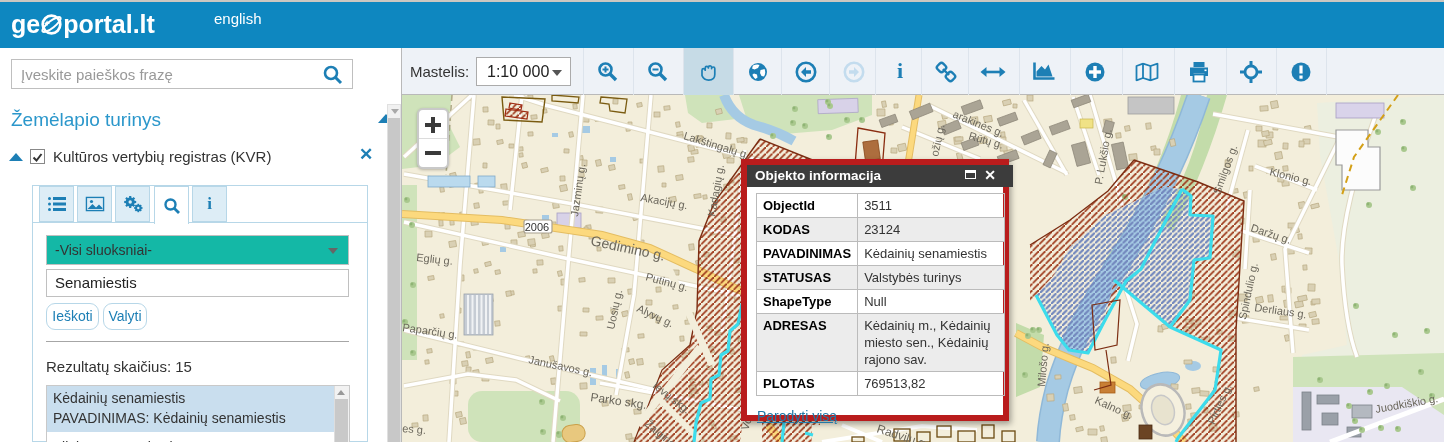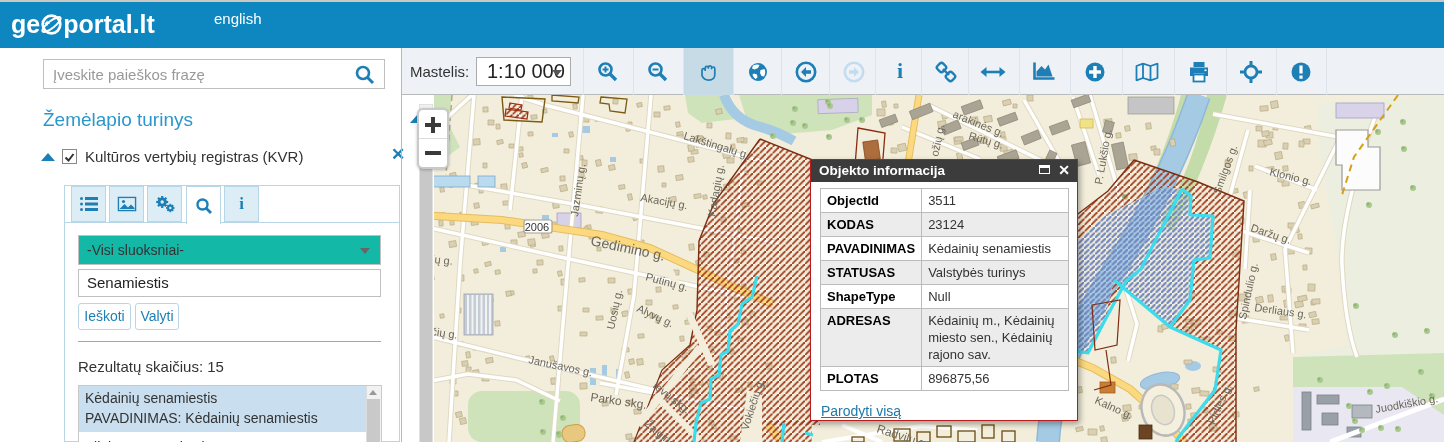--- a/index.html
+++ b/index.html
@@ -5,74 +5,74 @@
 * { margin:0; padding:0; box-sizing:border-box; }
 html,body { width:1444px; height:442px; overflow:hidden; font-family:"Liberation Sans", sans-serif; background:#fff; }
 #page { position:relative; width:1444px; height:442px; }
 
 
 #header { position:absolute; left:0; top:0; width:1444px; height:48px; background:#0e87c0; border-top:2px solid #cbc7c1; }
 #logo { position:absolute; left:11px; top:8px; color:#fff; font-size:25px; font-weight:bold; }
 #english { position:absolute; left:214px; top:8px; color:#fff; font-size:15px; }
 
 
-#sidebar { position:absolute; left:0; top:48px; width:402px; height:394px; background:#fff;margin-left:32px; }
+#sidebar { position:absolute; left:0; top:48px; width:402px; height:394px; background:#fff; }
 #searchbox { position:absolute; left:11px; top:11px; width:342px; height:30px; border:1px solid #bfbfbf; background:#fff; }
 #searchbox .ph { position:absolute; left:9px; top:6px; color:#999; font-size:15px; }
 #head2 { position:absolute; left:11px; top:61px; color:#2b97cb; font-size:19px; }
 #head2-caret { position:absolute; left:378px; top:66px; width:0; height:0; border-left:8px solid transparent; border-right:8px solid transparent; border-bottom:9px solid #1d7fb5; }
 #tree-caret { position:absolute; left:9px; top:105px; width:0; height:0; border-left:7px solid transparent; border-right:7px solid transparent; border-bottom:8px solid #1d7fb5; }
 #tree-check { position:absolute; left:30px; top:101px; width:15px; height:15px; border:1px solid #888; background:#fff; }
 #tree-label { position:absolute; left:53px; top:100px; color:#333; font-size:15px; }
 #tree-x { position:absolute; left:359px; top:96px; color:#1d7fb5; font-size:17px; font-weight:bold; }
 #panel { position:absolute; left:32px; top:137px; width:336px; height:257px; border:1px solid #b7d7e8; }
 .tab { position:absolute; top:0; height:36px; width:35px; background:#ddedf6; border:1px solid #b7d7e8; }
 .tab.active { background:#fff; height:38px; border-bottom:none; z-index:2; }
 .tabline { position:absolute; top:36px; left:0; width:100%; height:0; border-top:1px solid #b7d7e8; }
 .tab { z-index:1; } .tab svg, .tab .ttxt { position:absolute; left:50%; top:50%; transform:translate(-50%,-50%); }
 #dd1 { position:absolute; left:13px; top:49px; width:303px; height:30px; border:1px solid #c0c0c0; background:#14b8a6; font-size:14px; color:#333; line-height:28px; padding-left:8px; }
 #dd1 .car { position:absolute; right:10px; top:12px; width:0; height:0; border-left:5px solid transparent; border-right:5px solid transparent; border-top:6px solid #666; }
 #inp1 { position:absolute; left:13px; top:83px; width:303px; height:28px; border:1px solid #c0c0c0; background:#fff; font-size:15px; color:#222; line-height:26px; padding-left:8px; }
-.btn { position:absolute; top:117px; height:27px; border:1px solid #b7d7e8; border-radius:3px; background:#fff; color:#1d7fb5; font-size:14px; text-align:center; line-height:25px; }
+.btn { position:absolute; top:117px; height:27px; border:1px solid #b7d7e8; border-radius:9px; background:#fff; color:#1d7fb5; font-size:14px; text-align:center; line-height:25px; }
 #btn1 { left:13px; width:53px; }
 #btn2 { left:70px; width:44px; }
 #sep1 { position:absolute; left:13px; top:155px; width:303px; border-top:1px solid #a6a6a6; }
 #rezlbl { position:absolute; left:13px; top:172px; color:#333; font-size:15px; }
 #rlist { position:absolute; left:13px; top:199px; width:304px; height:58px; border:1px solid #c9c9c9; overflow:hidden; background:#fff; }
 #ritem1 { position:absolute; left:0; top:0; width:289px; height:46px; background:#c9deee; color:#333; font-size:14px; padding:2px 0 0 6px; line-height:20px; }
 #ritem2 { position:absolute; left:6px; top:53px; color:#333; font-size:14px; }
 #rscroll { position:absolute; right:0; top:0; width:15px; height:58px; background:#f2f2f2; border-left:1px solid #ddd; }
 #rthumb { position:absolute; right:1px; top:13px; width:13px; height:47px; background:#c9c9c9; }
 #rarr { position:absolute; right:4px; top:4px; width:0; height:0; border-left:4px solid transparent; border-right:4px solid transparent; border-bottom:5px solid #999; }
 #sbar { position:absolute; left:387px; top:56px; width:14px; height:338px; background:#f1f1f1; border:1px solid #e0e0e0; }
 #sbar-arr { position:absolute; left:391px; top:61px; width:0; height:0; border-left:4px solid transparent; border-right:4px solid transparent; border-top:5px solid #a9a9a9; }
 #sbar-thumb { position:absolute; left:388px; top:70px; width:12px; height:324px; background:#c8c8c8; }
 #sideborder { position:absolute; left:401px; top:48px; width:1px; height:394px; background:#b9b9b9; }
 
 
 #toolbar { position:absolute; left:402px; top:48px; width:1042px; height:47px; background:#eef2f7; border-bottom:1px solid #b9b9b9; }
 #mastelis { position:absolute; left:8px; top:15px; color:#333; font-size:15px; }
-#scale-dd { position:absolute; left:74px; top:9px; width:95px; height:29px; background:#fff; border:1px solid #ababab; font-size:20px; color:#222; line-height:27px; padding-left:10px; }
+#scale-dd { position:absolute; left:74px; top:9px; width:95px; height:29px; background:#fff; border:1px solid #ababab; font-size:16px; color:#222; line-height:27px; padding-left:10px; }
 #scale-dd .car { position:absolute; right:8px; top:12px; width:0; height:0; border-left:5px solid transparent; border-right:5px solid transparent; border-top:6px solid #555; }
 .tsep { position:absolute; top:0; width:1px; height:47px; background:#dde4ec; }
 .tbtn { position:absolute; top:0; width:50px; height:47px; }
 .tbtn svg { position:absolute; left:50%; top:50%; transform:translate(-50%,-50%); }
 #tb-active { position:absolute; left:281px; top:0; width:50px; height:47px; background:#c6dbe6; }
 
 
 #map { position:absolute; left:402px; top:95px; width:1042px; height:347px; overflow:hidden; background:#f3eedb; }
 #zoomctl { position:absolute; left:417px; top:108px; width:32px; height:61px; background:#fff; border:2px solid #c9c9c9; border-radius:6px; box-shadow:0 1px 3px rgba(0,0,0,0.25); z-index:5; }
 #zoomctl div { position:absolute; background:#3a3a3a; }
 #zoomctl .hb1 { left:6px; top:13px; width:16px; height:4px; }
 #zoomctl .vb1 { left:12px; top:7px; width:4px; height:16px; }
 #zoomctl .zd { left:0; top:28px; width:28px; height:1px; background:#dcdcdc; }
 #zoomctl .hb2 { left:6px; top:41px; width:16px; height:4px; }
 
 
-#popup { position:absolute; left:810px; top:159px; width:268px; height:262px; background:#fff; border:1px solid #b91c1c; box-shadow:2px 3px 6px rgba(0,0,0,0.35); z-index:10; }
+#popup { position:absolute; left:741px; top:159px; width:268px; height:262px; background:#fff; border:6px solid #b91c1c; box-shadow:2px 3px 6px rgba(0,0,0,0.35); z-index:10; }
 #ptitle { position:absolute; left:0; top:0; width:266px; height:22px; background:#3c3c3c; color:#fff; font-size:13.5px; font-weight:bold; line-height:22px; padding-left:8px; }
 #pmax { position:absolute; right:27px; top:5px; width:11px; height:9px; border:1px solid #fff; border-top:3px solid #fff; }
 #px { position:absolute; right:7px; top:2px; color:#fff; font-size:14px; font-weight:bold; }
 #ptable { position:absolute; left:9px; top:28px; width:249px; border-collapse:collapse; font-size:13px; color:#333; }
 #ptable td { border:1px solid #bbb; padding:3px 6px; vertical-align:top; line-height:17px; }
 #ptable td.l { font-weight:bold; width:92px; color:#000000; }
 #ptable tr.alt td { background:#ececec; }
 #plink { position:absolute; left:10px; top:243px; color:#2179a8; font-size:14px; text-decoration:underline; }
 </style>
 </head>
@@ -984,19 +984,19 @@
       <tr>
             <td class="l">ShapeType</td>
             <td>Null</td>
           </tr>
       <tr class="alt">
             <td class="l">ADRESAS</td>
             <td>Kėdainių m., Kėdainių miesto sen., Kėdainių rajono sav.</td>
           </tr>
       <tr>
             <td class="l">PLOTAS</td>
-            <td>896875,56</td>
+            <td>769513,82</td>
           </tr>
     </tbody>
       </table>
     <div id="plink">Parodyti visą</div>
   </div>
 </div>
 
 </body></html>

